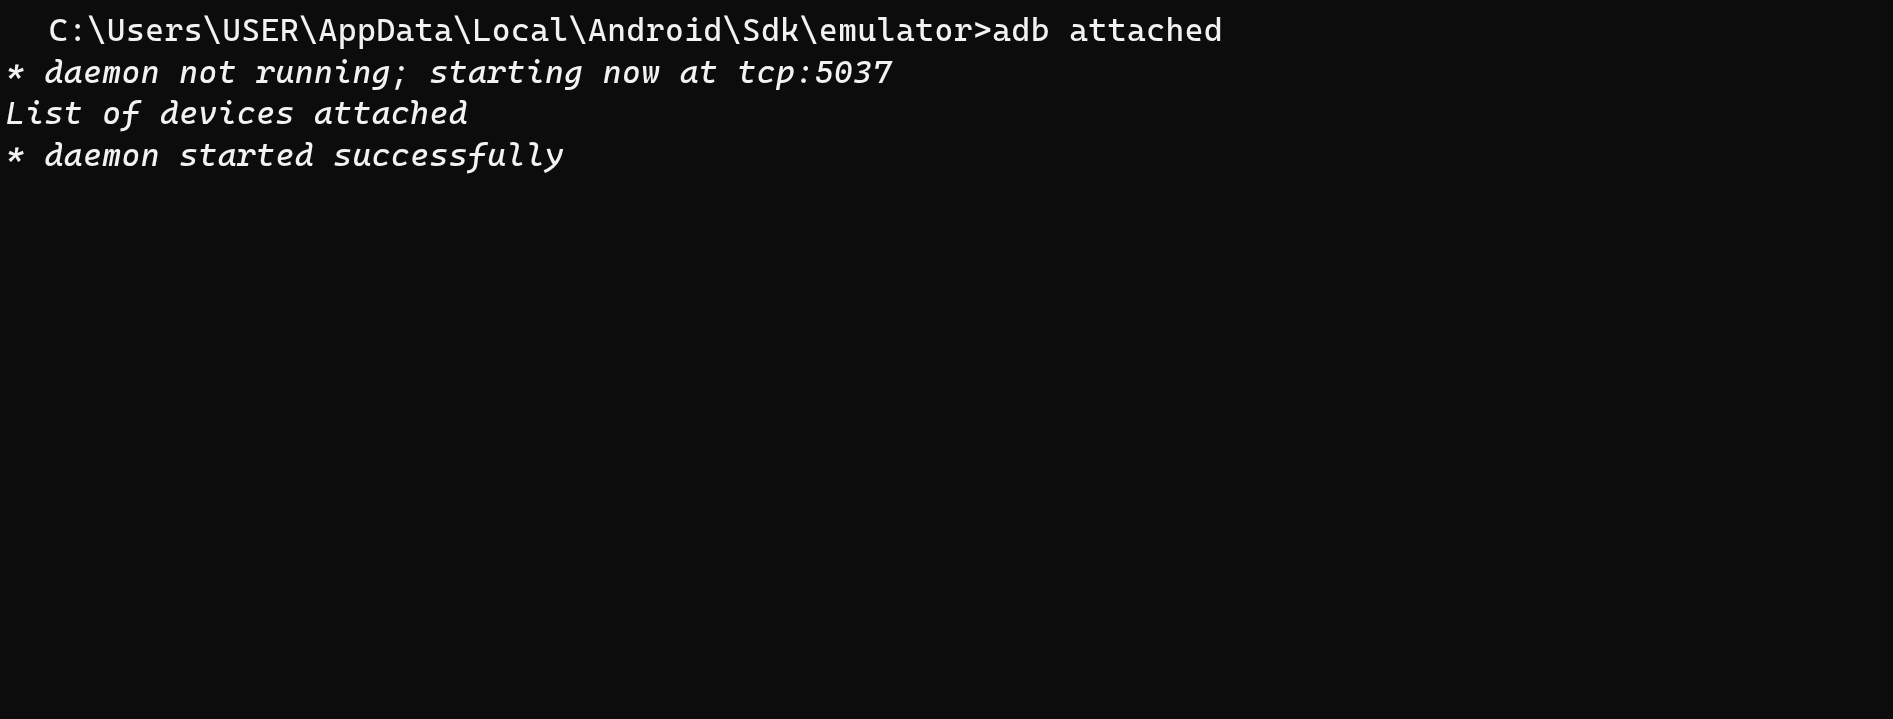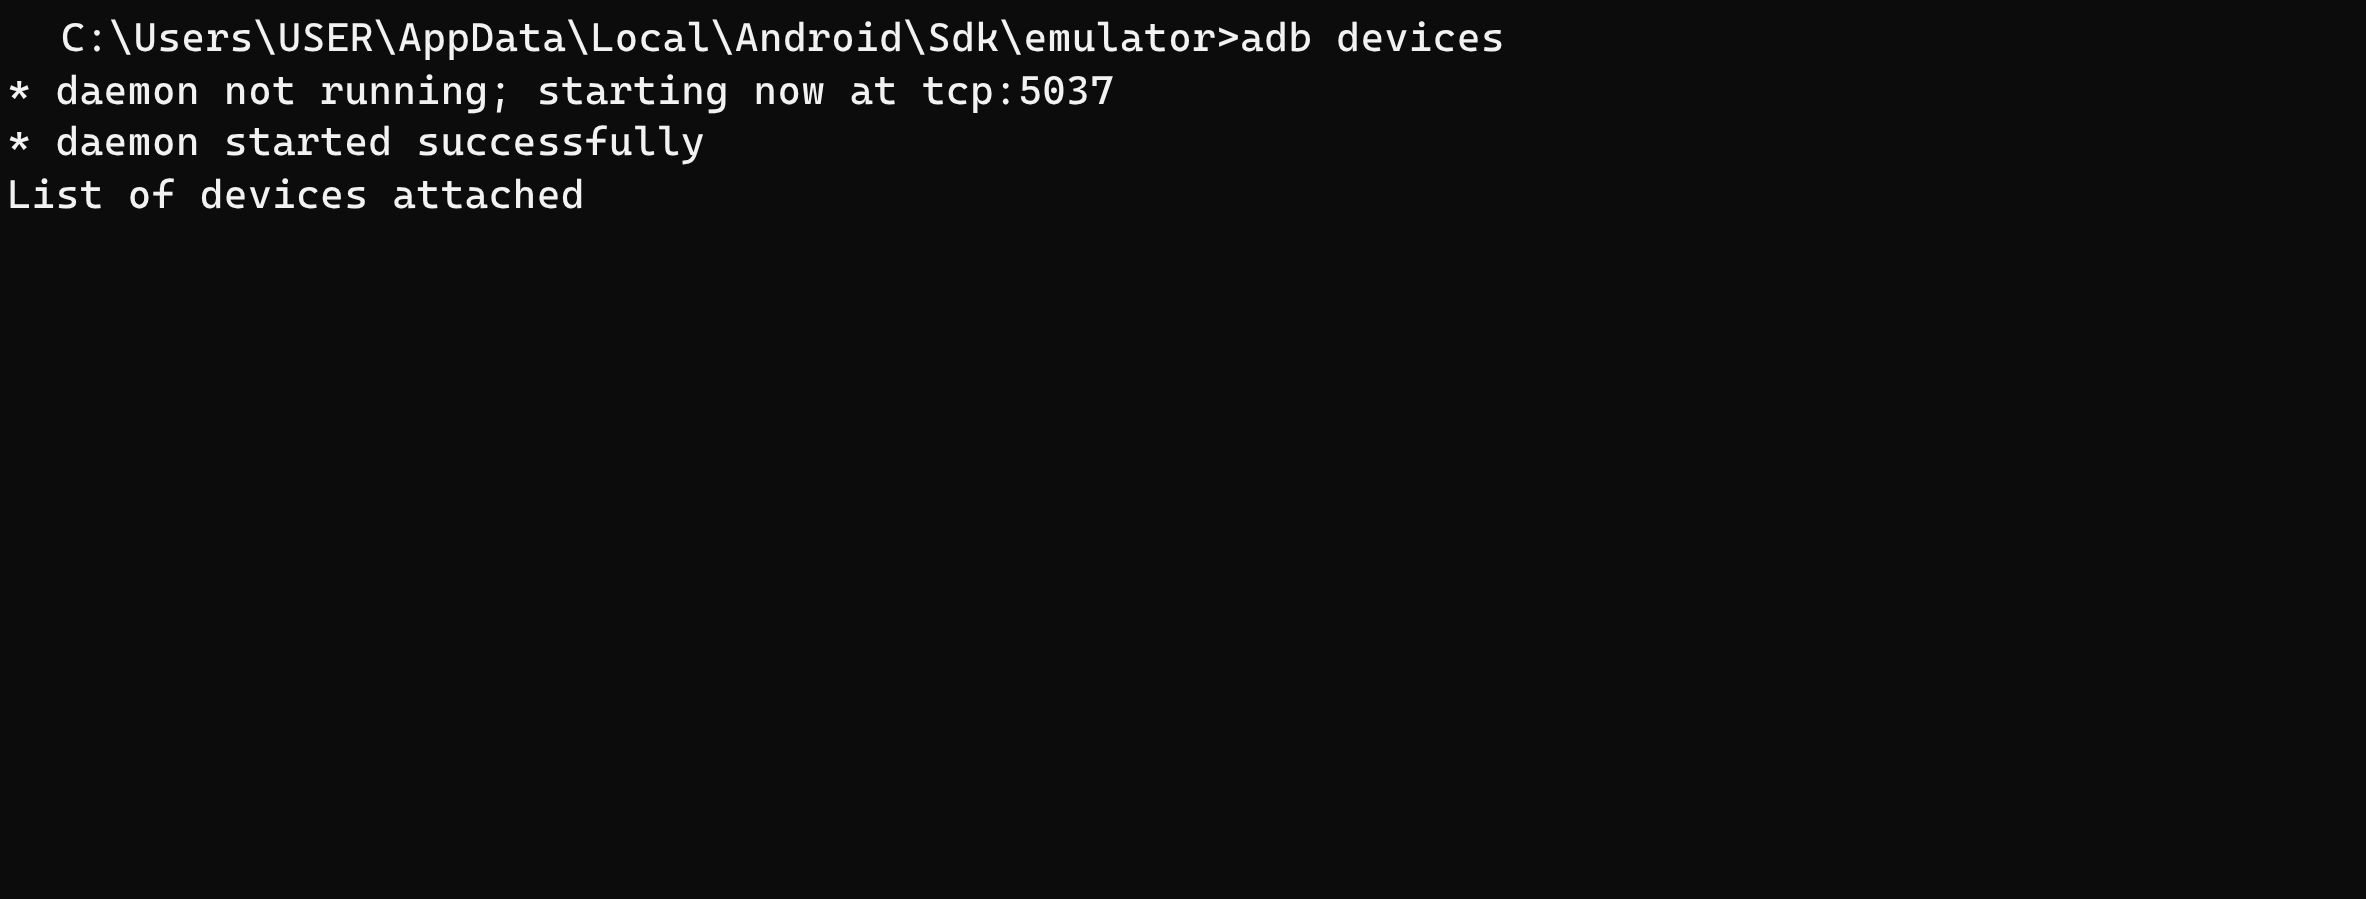--- a/index.html
+++ b/index.html
@@ -27,19 +27,20 @@
     }
     .prompt {
       display: inline;
       margin-left: 43px;
     }
     .command {
       display: inline;
     }
     .output-line {
       display: block;
+      font-style: italic;
     }
   </style>
 </head>
 <body>
 
-<div class="terminal"><span class="prompt-line"><span class="prompt">C:\Users\USER\AppData\Local\Android\Sdk\emulator&gt;</span><span class="command">adb devices</span></span>
-<span class="output-line">* daemon not running; starting now at tcp:5037</span><span class="output-line">* daemon started successfully</span><span class="output-line">List of devices attached</span></div>
+<div class="terminal"><span class="prompt-line"><span class="prompt">C:\Users\USER\AppData\Local\Android\Sdk\emulator&gt;</span><span class="command">adb attached</span></span>
+<span class="output-line">* daemon not running; starting now at tcp:5037</span><span class="output-line">List of devices attached</span><span class="output-line">* daemon started successfully</span></div>
 
 </body></html>

